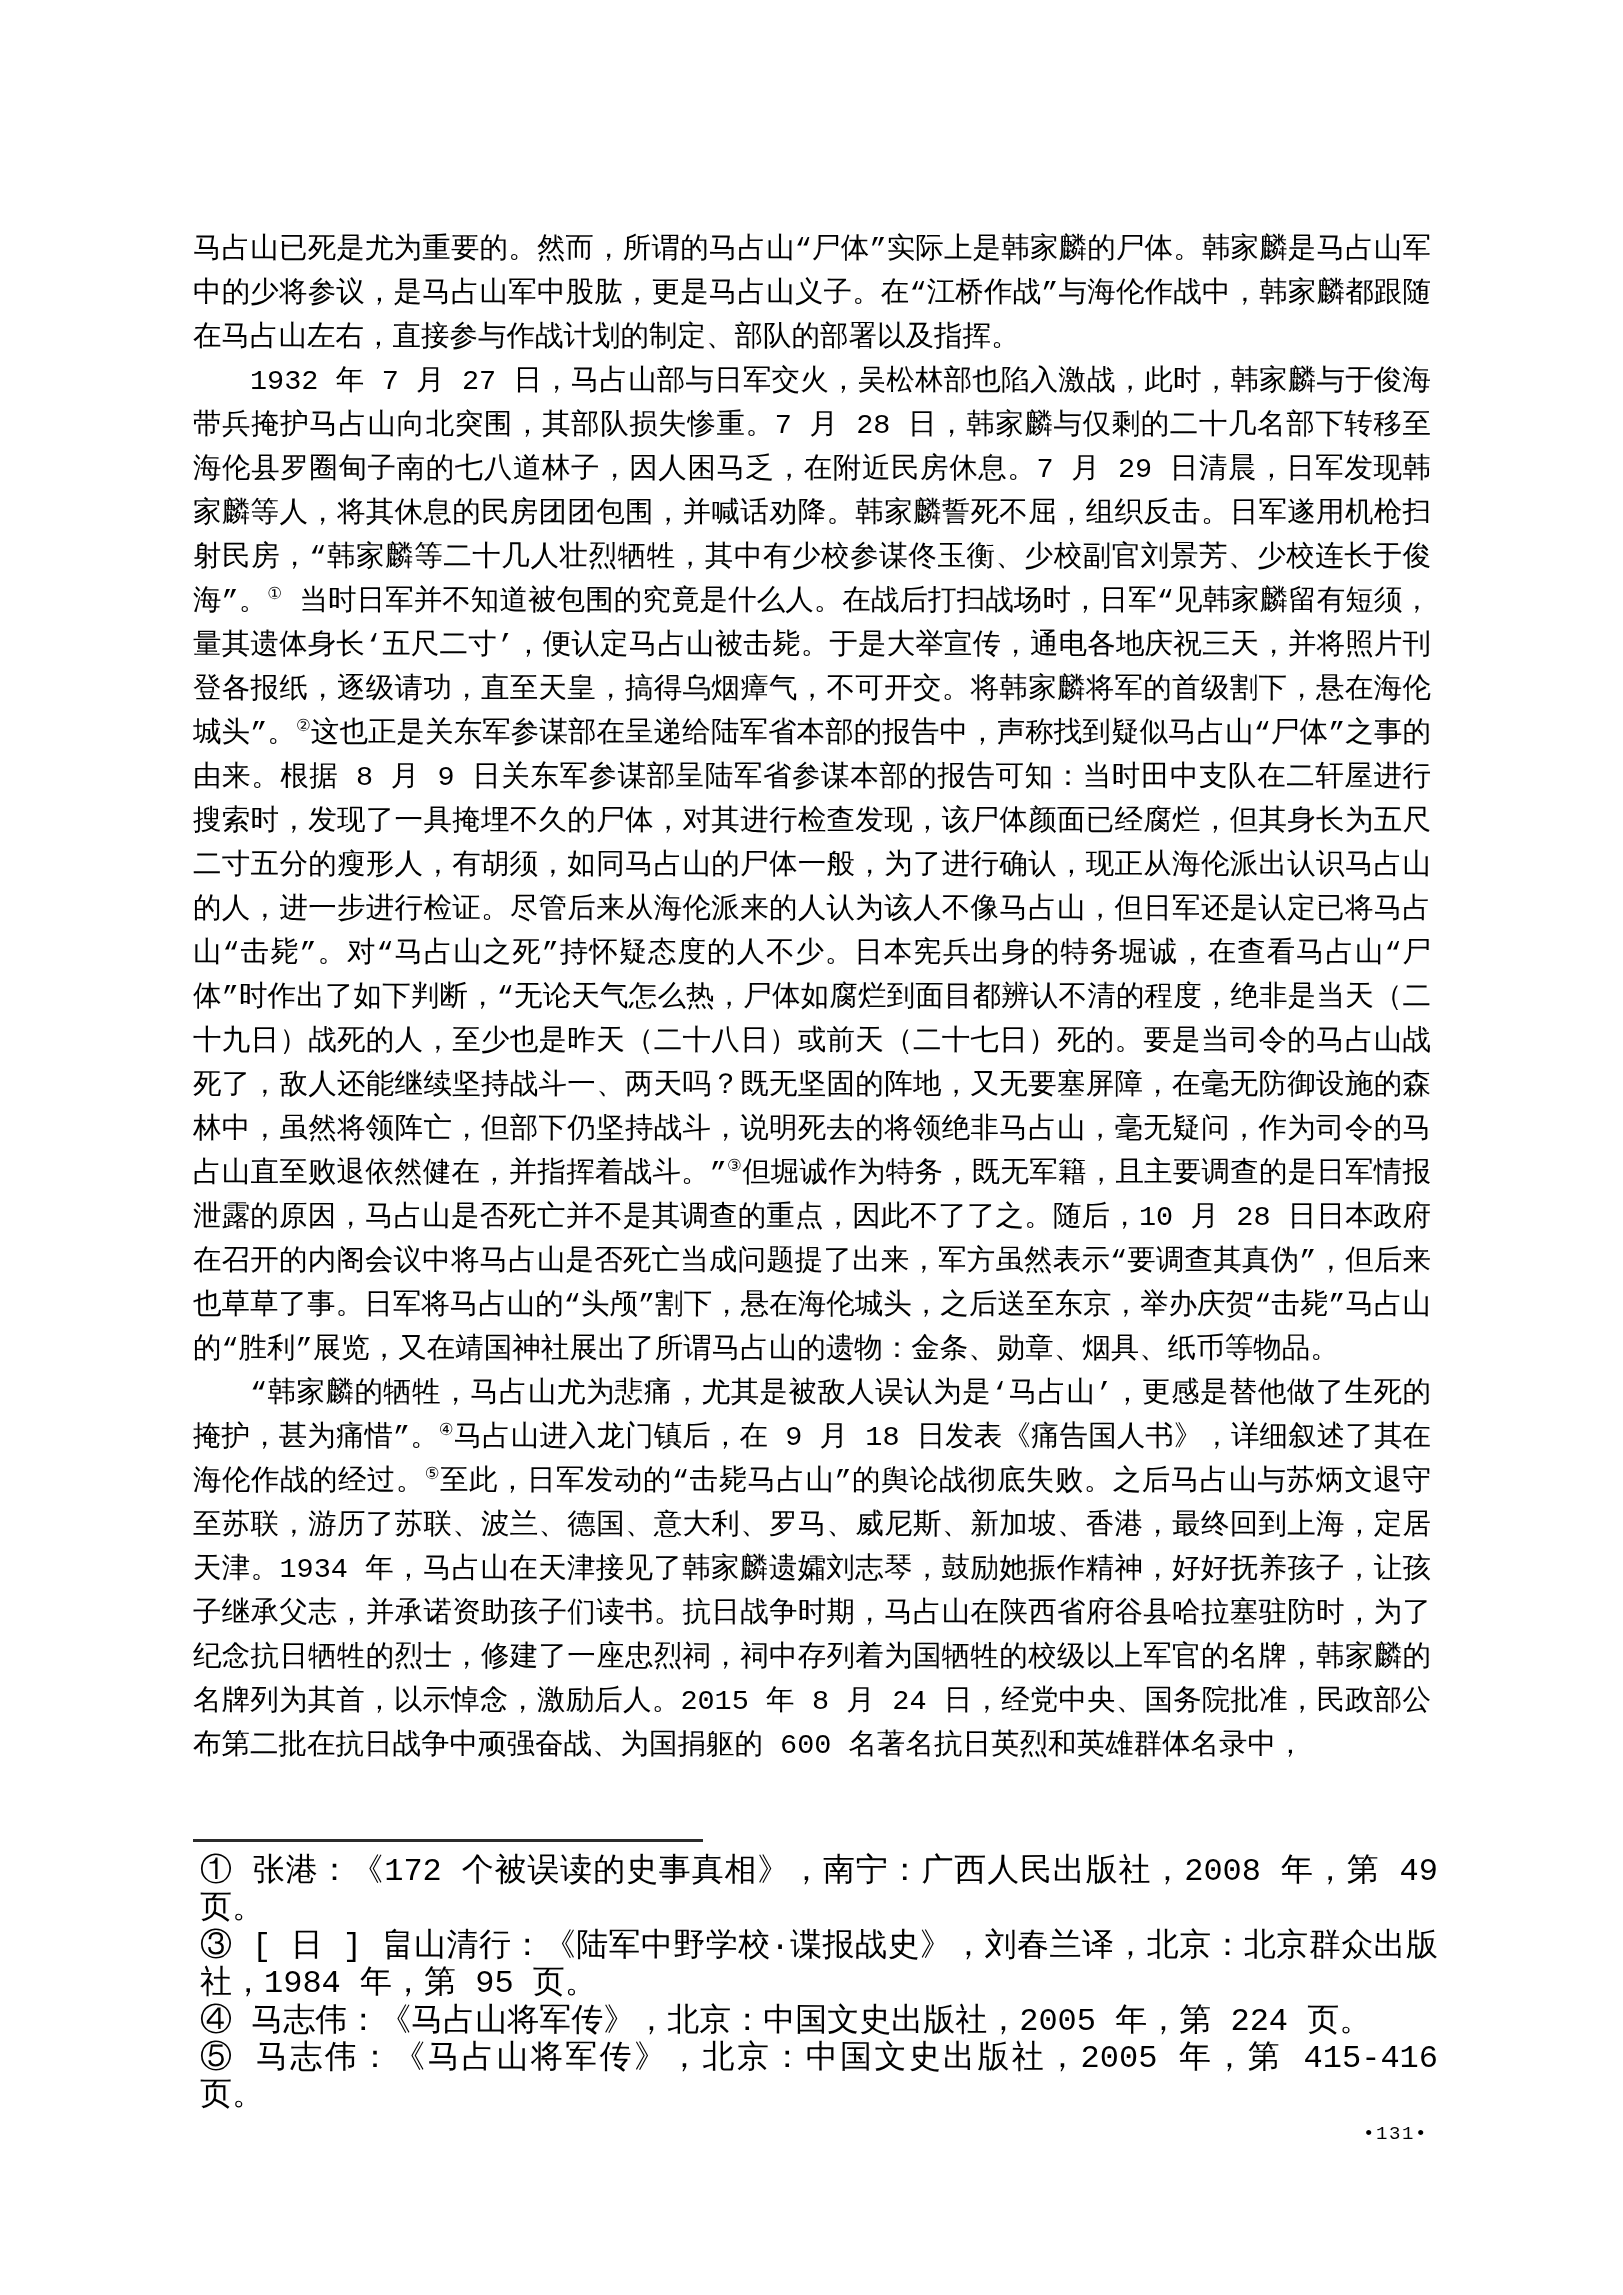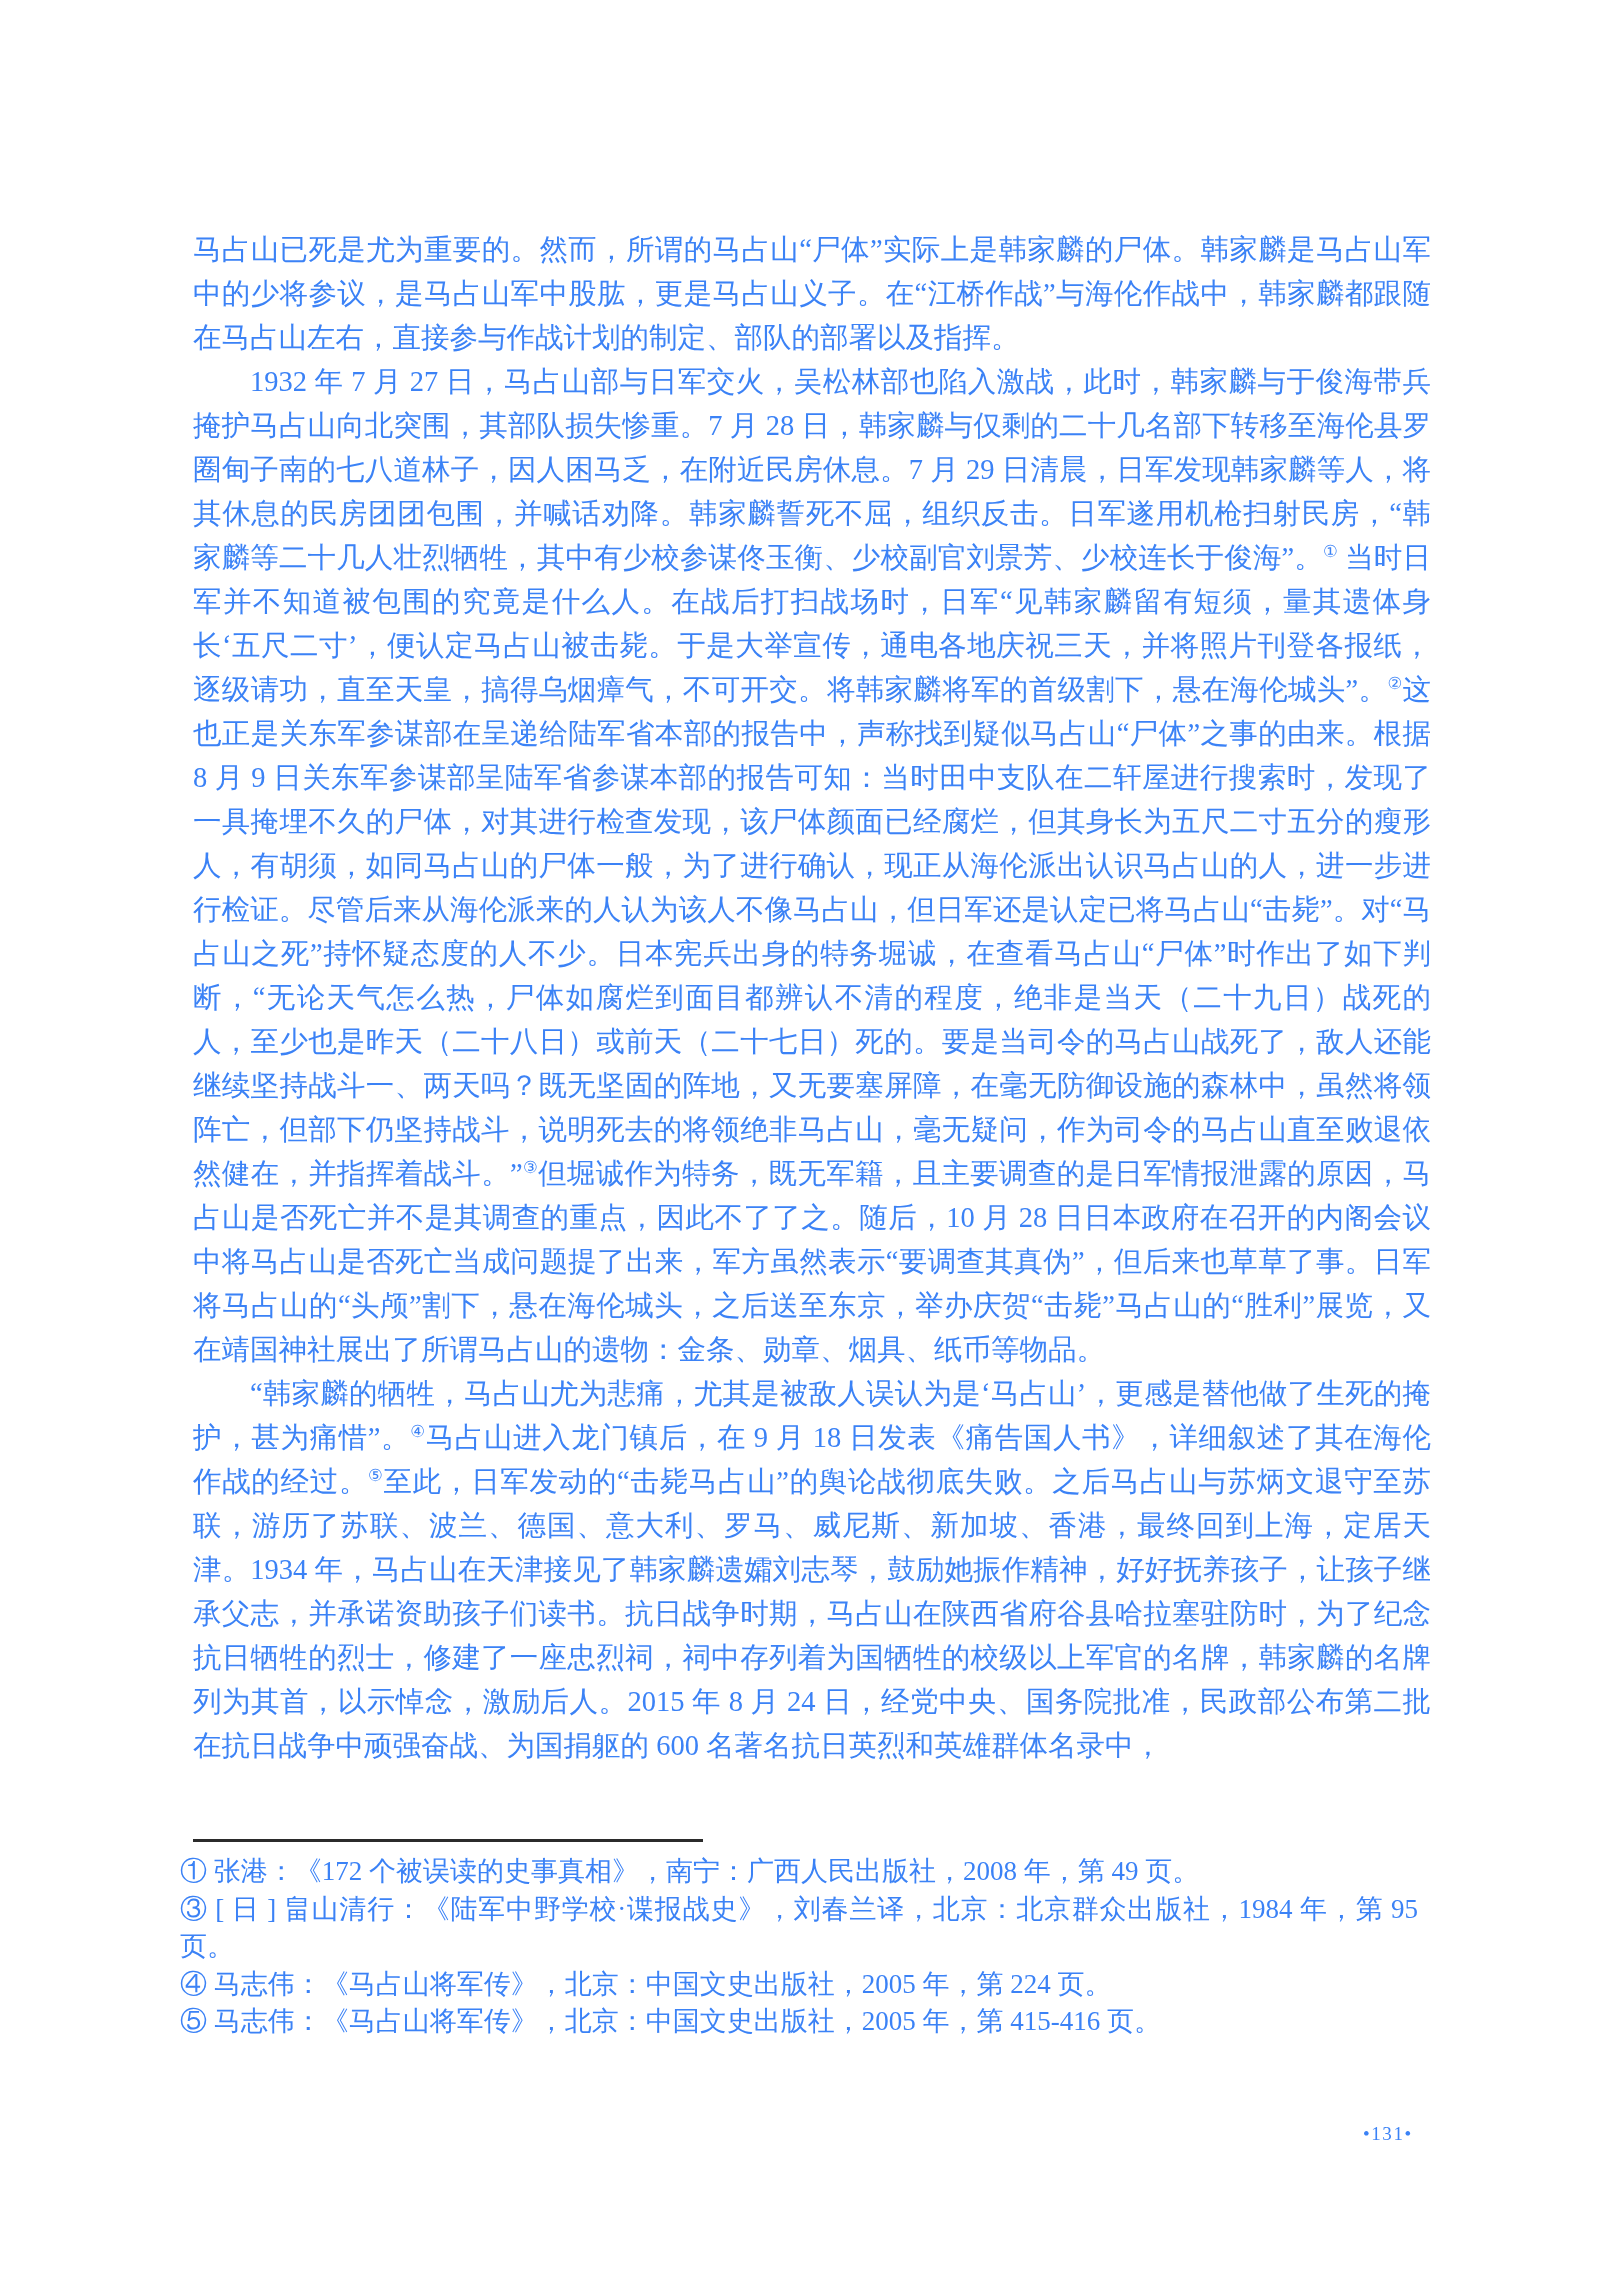--- a/index.html
+++ b/index.html
@@ -6,22 +6,22 @@
     margin: 0;
     padding: 0;
     background: #ffffff;
   }
   .page {
     position: relative;
     width: 1623px;
     height: 2295px;
     background: #ffffff;
     overflow: hidden;
-    font-family: Liberation Serif, serif;
-    color: #3b82f6;
+    font-family: Liberation Mono, monospace;
+    color: #000000;
   }
   .body-text {
     position: absolute;
     left: 193px;
     top: 228px;
     width: 1238px;
     font-size: 28.5px;
     line-height: 44px;
     text-align: justify;
     text-justify: inter-character;
@@ -41,24 +41,24 @@
   .fn-rule {
     position: absolute;
     left: 193px;
     top: 1839px;
     width: 510px;
     height: 3.2px;
     background: #2b2b2b;
   }
   .footnotes {
     position: absolute;
-    left: 180px;
+    left: 200px;
     top: 1853px;
     width: 1238px;
-    font-size: 27px;
+    font-size: 32px;
     line-height: 37px;
     text-align: justify;
     text-justify: inter-character;
   }
   .footnotes p.footnote {
     margin: 0 0 0.8px 0;
     padding: 0;
   }
   .page-number {
     position: absolute;

